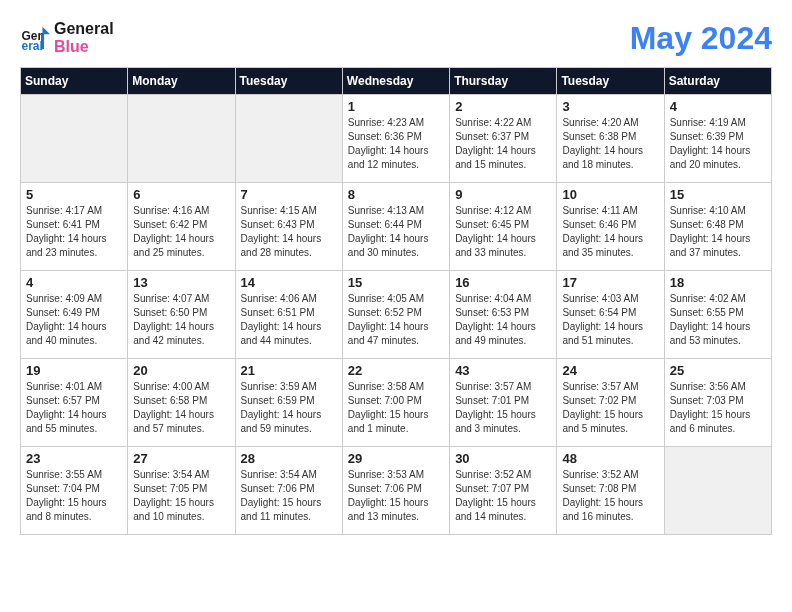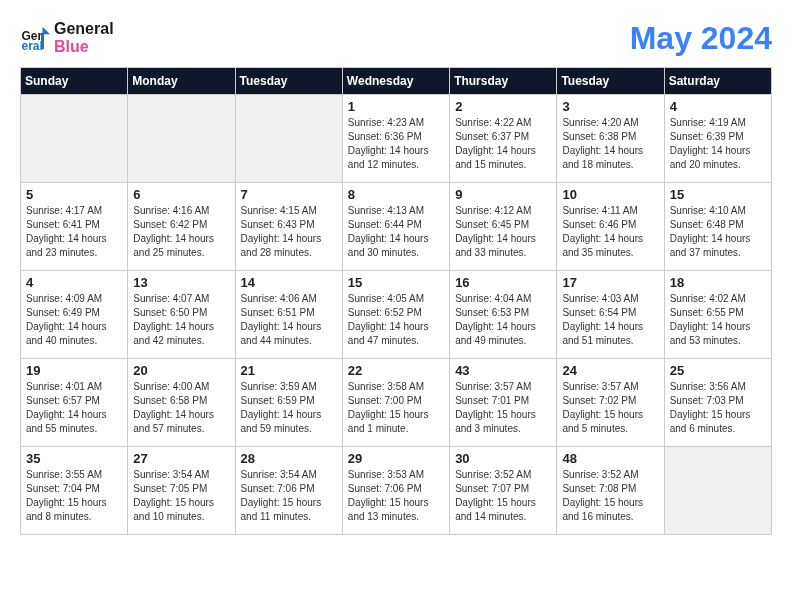--- a/index.html
+++ b/index.html
@@ -214,21 +214,21 @@
         <div class="day-num">24</div>
         <div class="cell-text">Sunrise: 3:57 AM<br>Sunset: 7:02 PM<br>Daylight: 15 hours and 5 minutes.</div>
       </td>
         <td>
         <div class="day-num">25</div>
         <div class="cell-text">Sunrise: 3:56 AM<br>Sunset: 7:03 PM<br>Daylight: 15 hours and 6 minutes.</div>
       </td>
       </tr>
       <tr>
         <td>
-        <div class="day-num">35</div>
+        <div class="day-num">23</div>
         <div class="cell-text">Sunrise: 3:55 AM<br>Sunset: 7:04 PM<br>Daylight: 15 hours and 8 minutes.</div>
       </td>
         <td>
         <div class="day-num">27</div>
         <div class="cell-text">Sunrise: 3:54 AM<br>Sunset: 7:05 PM<br>Daylight: 15 hours and 10 minutes.</div>
       </td>
         <td>
         <div class="day-num">28</div>
         <div class="cell-text">Sunrise: 3:54 AM<br>Sunset: 7:06 PM<br>Daylight: 15 hours and 11 minutes.</div>
       </td>

